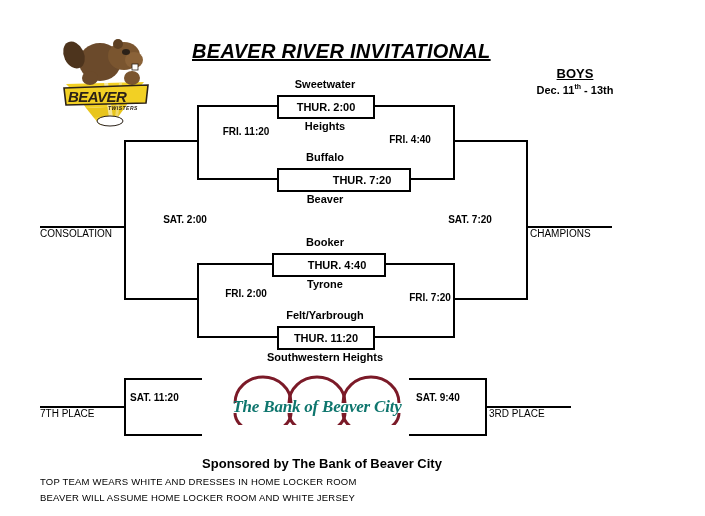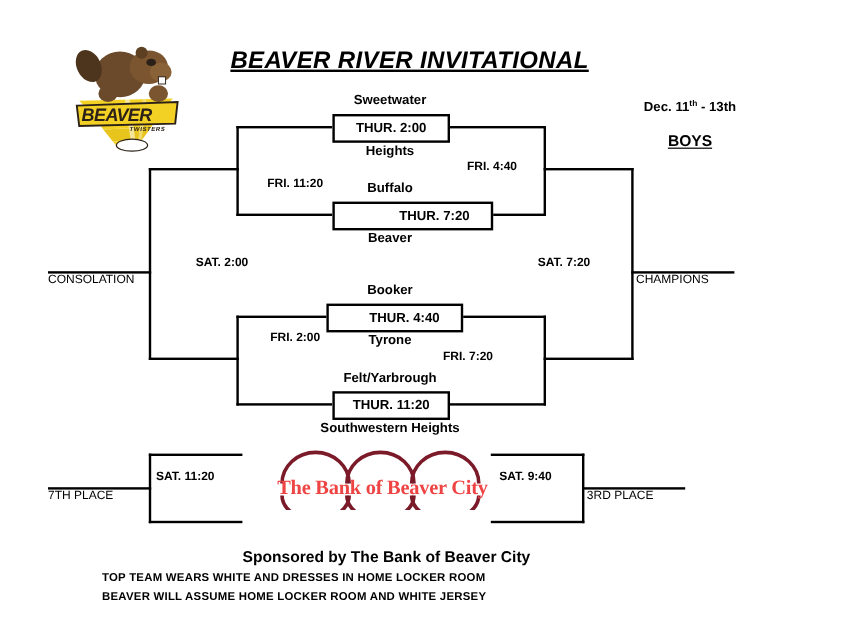--- a/index.html
+++ b/index.html
@@ -95,38 +95,39 @@
   .sponsor {
     position: absolute;
     font-size: 13px;
     font-weight: bold;
     white-space: nowrap;
     transform: translateX(-50%);
   }
   .note {
     position: absolute;
     font-size: 9.5px;
-    font-weight: bold;
+    font-weight: normal;
     white-space: nowrap;
     letter-spacing: 0.2px;
-    margin-left: 45px;
   }
 
   
   .banklogo { position: absolute; }
   .banklogo .bankname {
     position: absolute;
     left: 0; top: 22px;
     width: 172px;
+    text-align: center;
     font-family: "Liberation Serif", serif;
     font-size: 17px;
     font-weight: bold;
-    color: #ef4444;
+    color: #0f766e;
     white-space: nowrap;
     letter-spacing: -0.2px;
+    font-style: italic;
   }
 
   
   .mascot { position: absolute; }
   .mascot .word {
     position: absolute;
     font-family: "Liberation Sans", sans-serif;
     font-weight: bold;
     font-style: italic;
     color: #2b2118;
@@ -170,21 +171,21 @@
       <ellipse cx="62" cy="99" rx="13" ry="5" fill="#ffffff" stroke="#2b2118" stroke-width="1"></ellipse>
 
       <path d="M16 66 L100 63 L98 81 L18 83 Z" fill="#f2d024" stroke="#2b2118" stroke-width="1.6"></path>
     </svg>
     <div class="word" style="left:20px; top:66px; font-size:15px; letter-spacing:-0.5px;">BEAVER</div>
     <div class="word" style="left:60px; top:83px; font-size:5px; letter-spacing:0.5px;">TWISTERS</div>
   </div>
 
   <div class="title" style="left:192px; top:40px;">BEAVER RIVER INVITATIONAL</div>
 
-  <div class="boys" style="left:505px; top:66px; width:140px;margin-top:44px;">BOYS</div>
+  <div class="boys" style="left:505px; top:66px; width:140px;">BOYS</div>
   <div class="dates" style="left:505px; top:83px; width:140px;"><span>Dec. 11</span><sup>th</sup><span> - 13th</span></div>
 
   <div class="hline" style="left:197px; top:105px; width:80px;"></div>
   <div class="hline" style="left:373px; top:105px; width:82px;"></div>
 
   <div class="hline" style="left:197px; top:178px; width:80px;"></div>
   <div class="hline" style="left:373px; top:178px; width:82px;"></div>
 
   <div class="hline" style="left:197px; top:263px; width:80px;"></div>
   <div class="hline" style="left:373px; top:263px; width:82px;"></div>
@@ -227,24 +228,24 @@
   </div>
   <div class="team" style="left:325px; top:236px;">Booker</div>
   <div class="team" style="left:325px; top:278px;">Tyrone</div>
 
   <div class="gamebox" style="left:277px; top:326px; width:94px;">
     <span>THUR. 11:20</span>
   </div>
   <div class="team" style="left:325px; top:309px;">Felt/Yarbrough</div>
   <div class="team" style="left:325px; top:351px;">Southwestern Heights</div>
 
-  <div class="roundtime" style="left:246px; top:148px;">FRI. 11:20</div>
+  <div class="roundtime" style="left:246px; top:126px;">FRI. 11:20</div>
   <div class="roundtime" style="left:410px; top:134px;">FRI. 4:40</div>
-  <div class="roundtime" style="left:246px; top:276px;">FRI. 2:00</div>
-  <div class="roundtime" style="left:390px; top:292px;">FRI. 7:20</div>
+  <div class="roundtime" style="left:246px; top:288px;">FRI. 2:00</div>
+  <div class="roundtime" style="left:430px; top:292px;">FRI. 7:20</div>
   <div class="roundtime" style="left:185px; top:214px;">SAT. 2:00</div>
   <div class="roundtime" style="left:470px; top:214px;">SAT. 7:20</div>
 
   <div class="endlabel" style="left:40px; top:228px;">CONSOLATION</div>
   <div class="endlabel" style="left:530px; top:228px;">CHAMPIONS</div>
 
   <div class="vline" style="left:124px; top:378px; height:58px;"></div>
   <div class="hline" style="left:124px; top:378px; width:78px;"></div>
   <div class="hline" style="left:124px; top:434px; width:78px;"></div>
   <div class="hline" style="left:40px; top:406px; width:86px;"></div>

